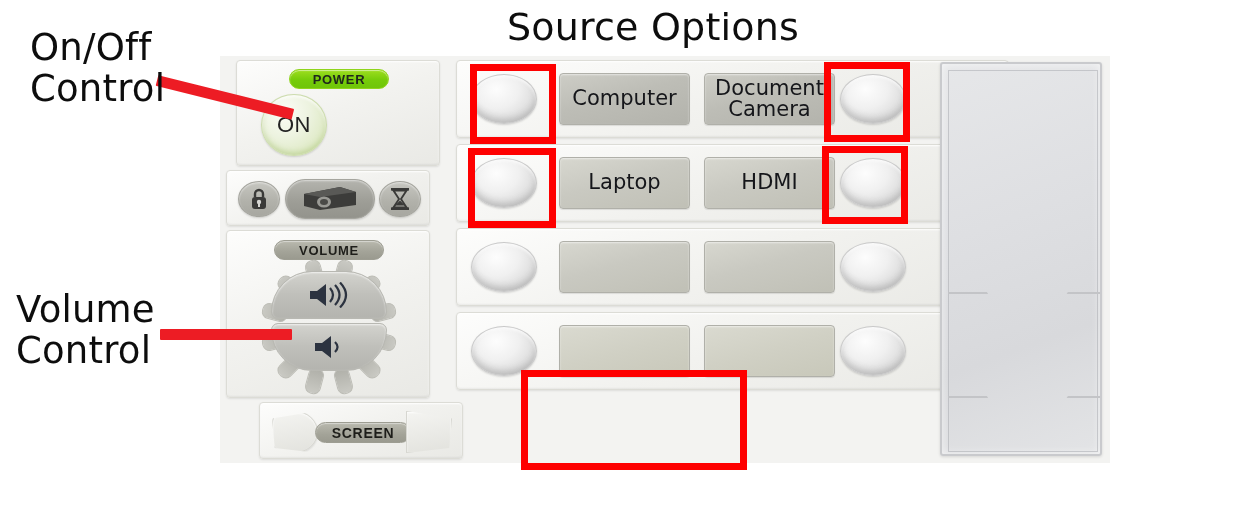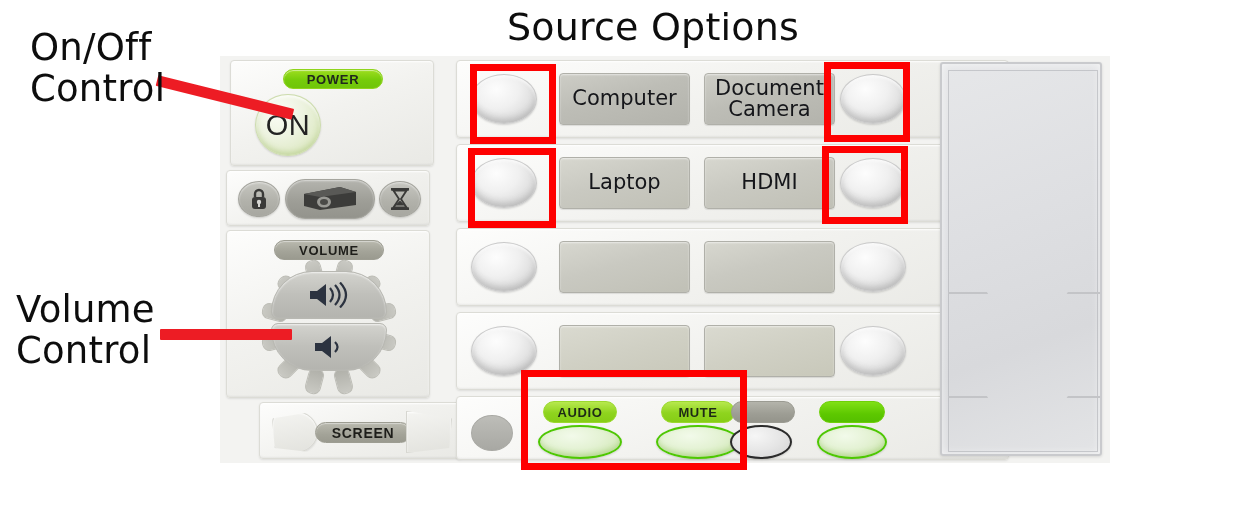--- a/index.html
+++ b/index.html
@@ -49,21 +49,21 @@
     border-radius:4px;
     box-shadow:inset 0 1px 2px rgba(255,255,255,.95),
                inset 0 -1px 2px rgba(0,0,0,.06),
                0 1px 2px rgba(0,0,0,.09);
     box-sizing:border-box;
   }
 
   
   #left-col{position:absolute;left:2px;top:2px;width:212px;height:403px;}
 
-  #mod-power{left:8px;top:2px;width:204px;height:106px;}
+  #mod-power{left:14px;top:2px;width:204px;height:106px;}
   #mod-icons{left:4px;top:112px;width:204px;height:56px;}
   #mod-volume{left:4px;top:172px;width:204px;height:168px;}
   #mod-screen{left:4px;top:344px;width:204px;height:57px;margin-left:33px;}
 
   .capsule{
     position:absolute;
     border-radius:11px;
     display:flex;align-items:center;justify-content:center;
     font-size:13px;letter-spacing:.7px;color:#20281c;
     font-family:"Liberation Sans", sans-serif;
@@ -86,21 +86,21 @@
   #lbl-screen{left:55px;top:19px;width:96px;height:21px;font-weight:700;font-size:14px;}
 
   .round-btn{
     position:absolute;border-radius:50%;
     background:radial-gradient(ellipse at 35% 28%, #fbfdf6 0%, #edf3e0 42%, #dde9c3 78%, #cfe0ac 100%);
     border:1px solid #cddcae;
     box-shadow:inset 0 -3px 5px rgba(150,180,90,.35),
                inset 0 2px 3px rgba(255,255,255,.95),
                0 1px 2px rgba(0,0,0,.14);
     display:flex;align-items:center;justify-content:center;
-    font-size:29px;color:#232323;letter-spacing:.5px;
+    font-size:22px;color:#232323;letter-spacing:.5px;
     font-family:"Liberation Sans", sans-serif;
     box-sizing:border-box;
   }
   #btn-on{left:24px;top:33px;width:66px;height:62px;}
   #btn-off{left:110px;top:33px;width:70px;height:62px;}
 
   
   .icon-btn{
     position:absolute;
     background:linear-gradient(180deg,#c6c6c0 0%,#b2b2ab 55%,#a7a7a0 100%);
@@ -341,33 +341,20 @@
         <div class="oval-btn r"></div>
       </div>
 
       <div class="mod srow" id="srow4">
         <div class="oval-btn l"></div>
         <div class="plate l blank soft2"></div>
         <div class="plate r blank soft2"></div>
         <div class="oval-btn r"></div>
       </div>
 
-      <div class="mod srow" id="srow-audio">
-        <div class="acircle"></div>
-
-        <div class="atag green" style="left:86px;">AUDIO</div>
-        <div class="atag green" style="left:204px;">MUTE</div>
-        <div class="atag grey" style="left:274px;width:64px;"></div>
-        <div class="atag brightgreen" style="left:362px;width:66px;"></div>
-
-        <div class="abtn green" style="left:81px;"></div>
-        <div class="abtn green" style="left:199px;"></div>
-        <div class="abtn plain" style="left:273px;width:62px;"></div>
-        <div class="abtn green" style="left:360px;width:70px;"></div>
-      </div>
     </div>
 
     <div id="right-col">
       <div id="pocket">
         <div class="innerline"></div>
         <div class="notch" style="top:228px;"></div>
         <div class="notch" style="top:332px;"></div>
       </div>
     </div>
   </div>

